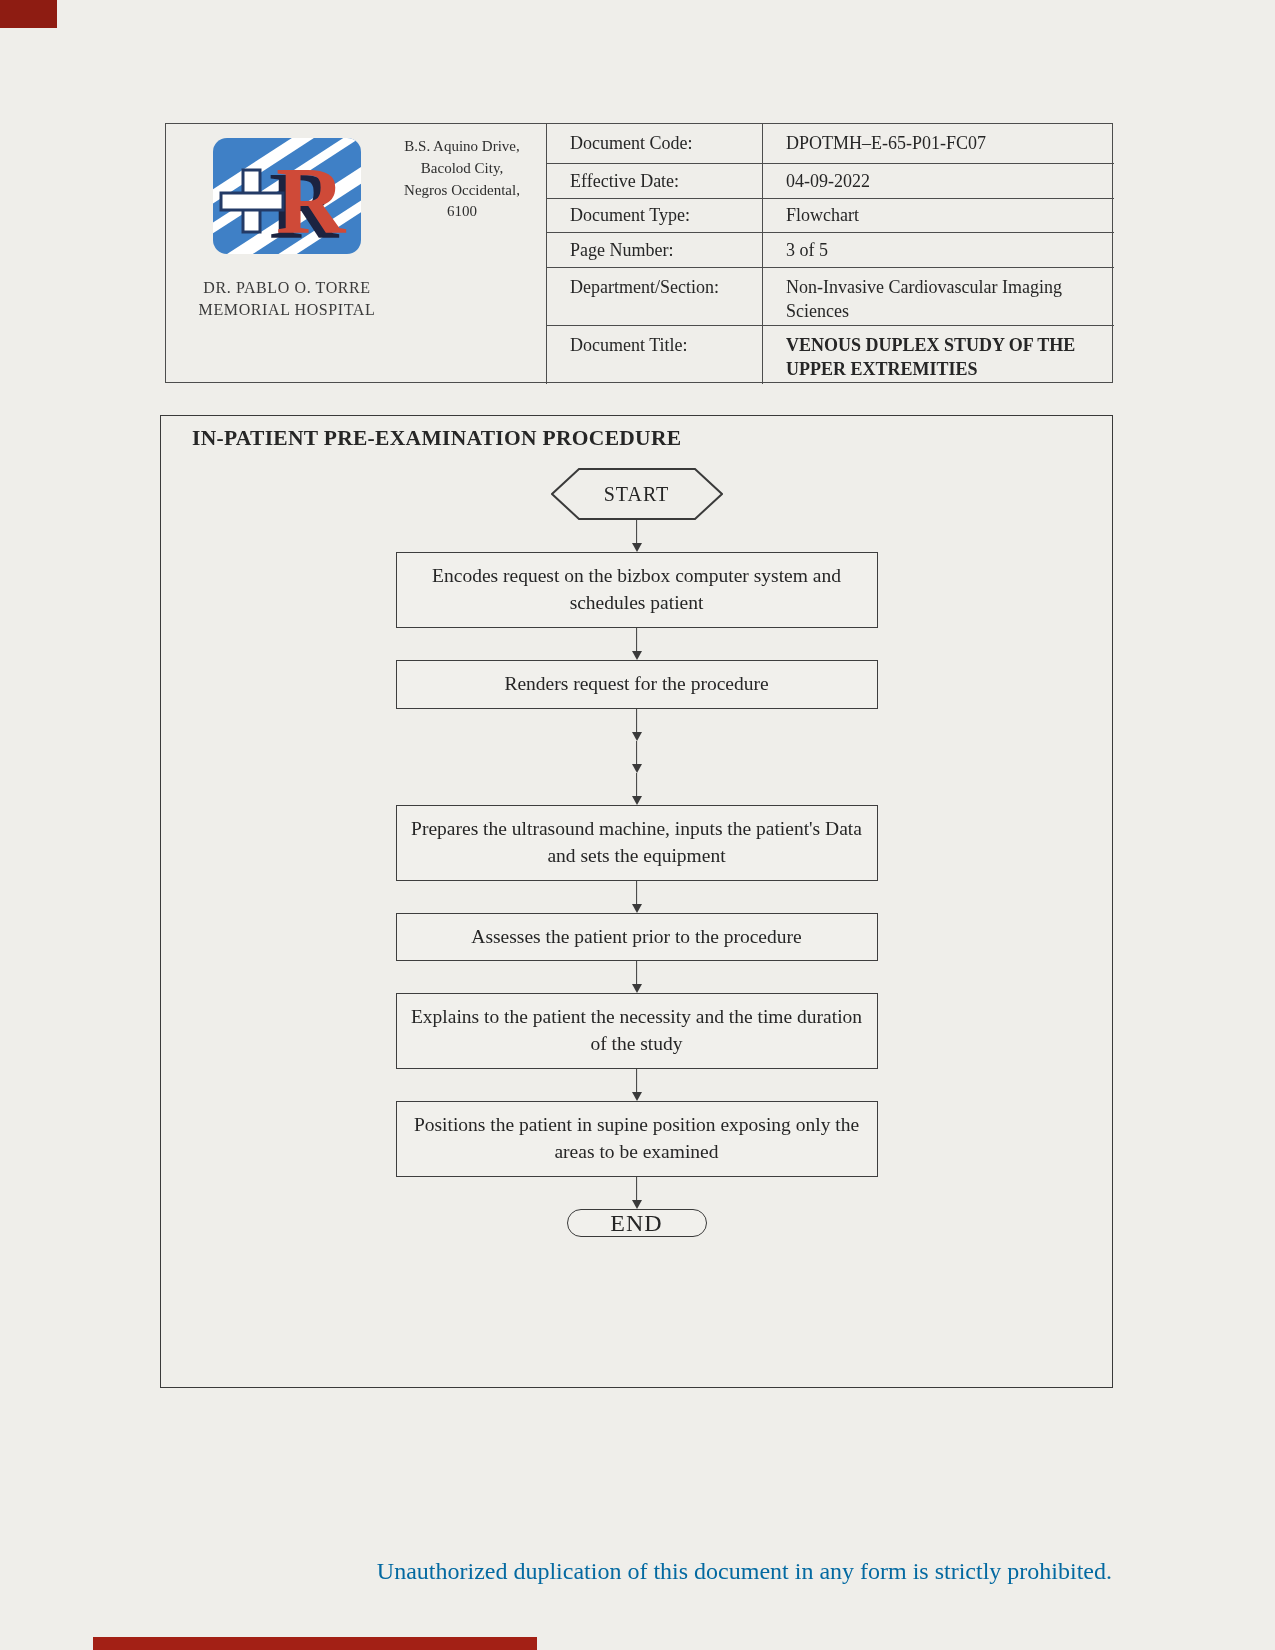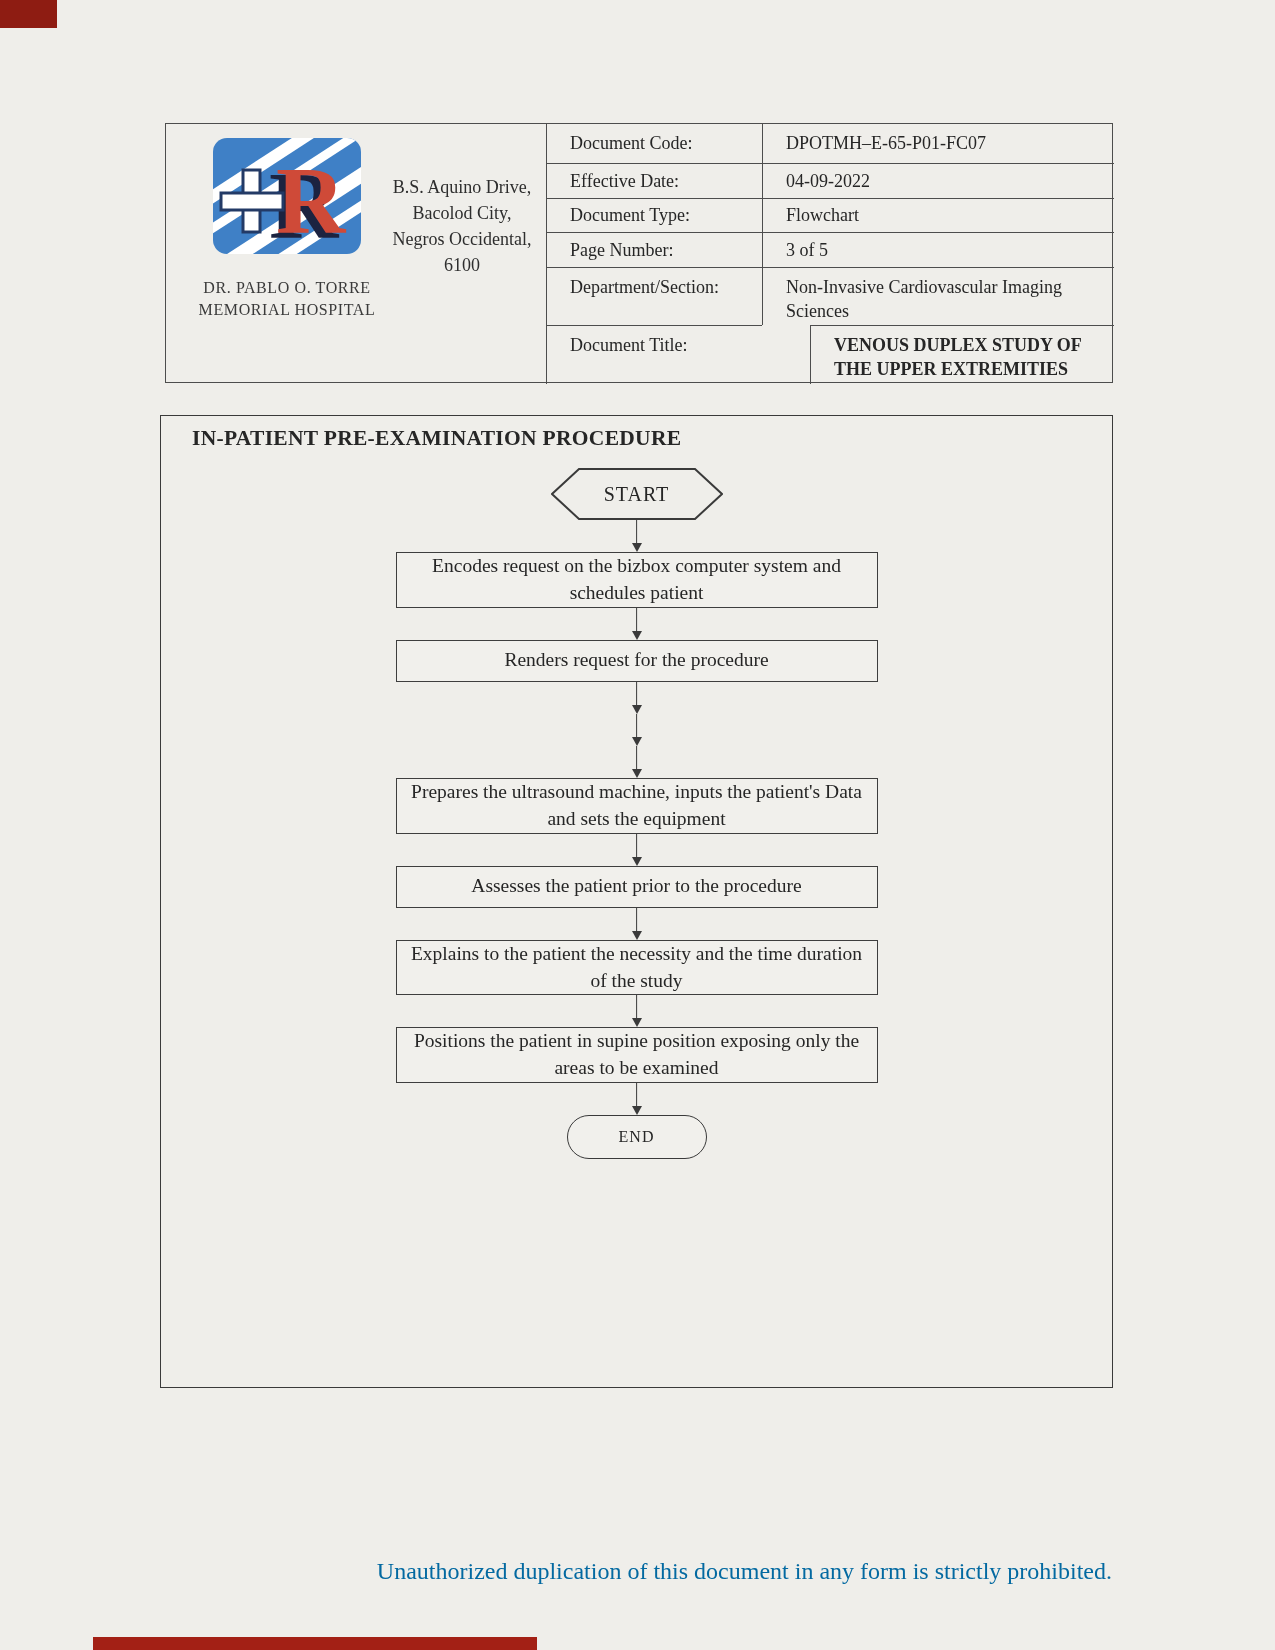--- a/index.html
+++ b/index.html
@@ -23,29 +23,29 @@
     position:absolute; left:165px; top:123px; width:948px; height:260px;
     display:grid;
     grid-template-columns:380px 216px 352px;
     grid-template-rows:39px 35px 34px 35px 58px 59px;
     border:1.5px solid #4d4d4d;
     font-size:18px;
   }
   .cell { display:flex; align-items:center; padding:2px 23px; border-left:1.3px solid #4d4d4d; }
   .cell.bt { border-top:1.3px solid #4d4d4d; }
   .cell.tall { align-items:flex-start; padding-top:7px; line-height:1.35; }
-  .cell.bold { font-weight:bold;margin-left:48px; }
+  .cell.bold { font-weight:bold; }
   .logo-cell {
     grid-column:1; grid-row:1 / span 6;
     display:flex; flex-direction:row; align-items:flex-start;
     padding:12px 6px 0 16px;
   }
   .logo-col { display:flex; flex-direction:column; align-items:center; width:210px; }
   .hospital-name { margin-top:6px; text-align:center; font-size:16px; letter-spacing:0.6px; color:#3a3a3a; line-height:1.35; }
-  .address-col { width:140px; margin-top:38px; text-align:center; font-size:18px; line-height:1.45; color:#2e2e2e; }
+  .address-col { width:140px; text-align:center; font-size:15px; line-height:1.45; color:#2e2e2e; }
 
   
   .fc-panel {
     position:absolute; left:160px; top:415px; width:953px; height:973px;
     border:1.7px solid #3a3a3a;
   }
   .fc-title { position:absolute; left:11px; top:10px; font-size:21.5px; font-weight:bold; letter-spacing:0.3px;margin-left:20px; }
   .fc-col {
     position:absolute; left:50%; top:52px; transform:translateX(-50%);
     display:flex; flex-direction:column; align-items:center;
@@ -63,27 +63,27 @@
   }
   .fc-arrow::after {
     content:""; position:absolute; left:50%; transform:translateX(-50%); bottom:0;
     border-left:5.5px solid transparent; border-right:5.5px solid transparent;
     border-top:9px solid #3a3a3a;
   }
   .step-box {
     width:482px; min-height:42px;
     border:1.7px solid #3e3e3e;
     display:flex; align-items:center; justify-content:center; text-align:center;
-    padding:0 12px; font-size:19.5px; line-height:1.38;
+    padding:10px 12px; font-size:19.5px; line-height:1.38;
     background:rgba(255,255,255,0.12);
   }
   .end-shape {
-    width:140px; height:44px; border:1.9px solid #3a3a3a; border-radius:22px;
+    width:140px; height:28px; border:1.9px solid #3a3a3a; border-radius:22px;
     display:flex; align-items:center; justify-content:center;
-    font-size:16px; letter-spacing:1px; background:rgba(255,255,255,0.12);
+    font-size:24px; letter-spacing:1px; background:rgba(255,255,255,0.12);
   }
 
   .footer-notice {
     position:absolute; right:163px; top:1558px; font-size:24px; color:#0369a1;
   }
 </style>
 </head>
 <body>
 
 <div class="page">

